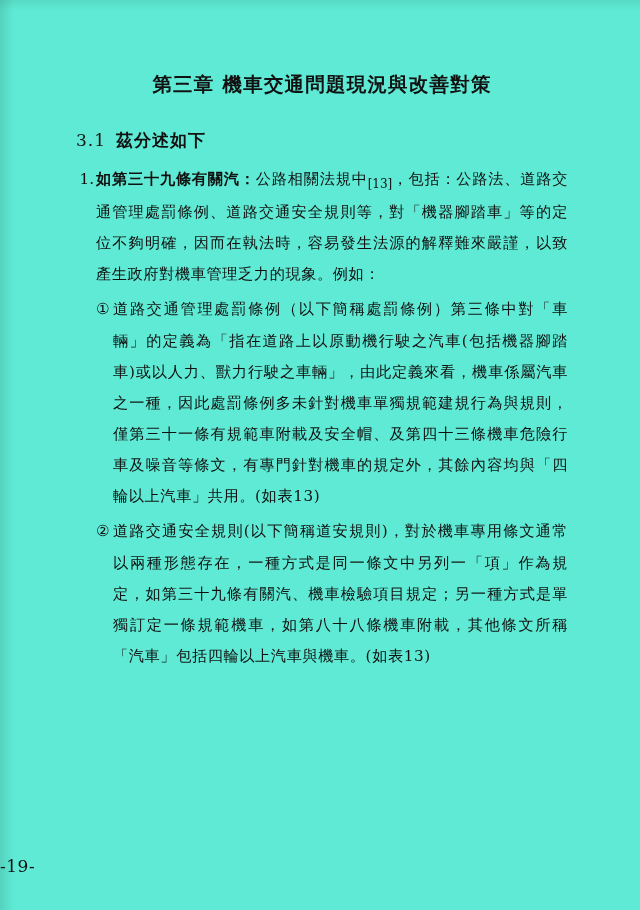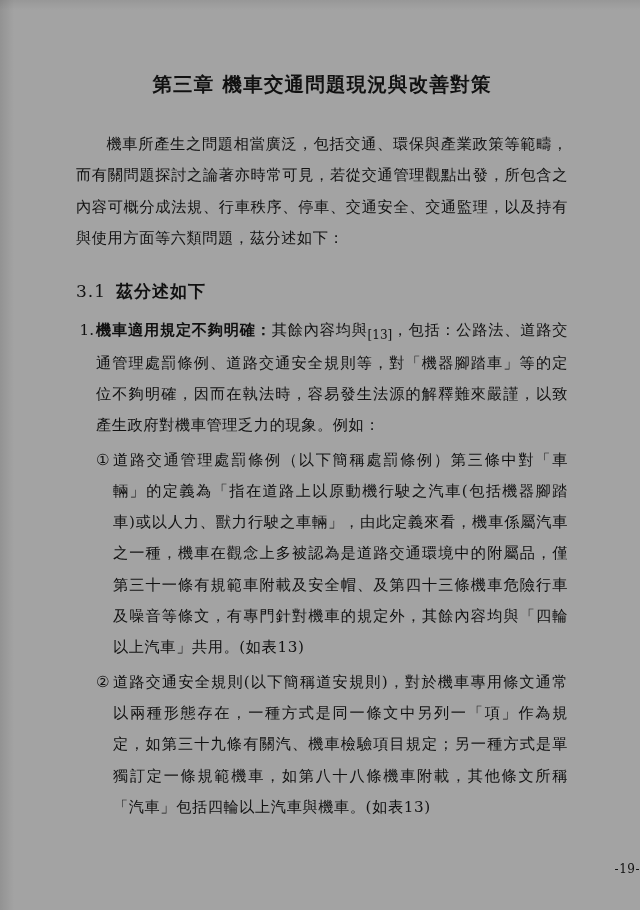--- a/index.html
+++ b/index.html
@@ -13,21 +13,21 @@
     font-family: "DejaVu Serif", "Liberation Serif", serif;
     color: #111111;
     overflow: hidden;
   }
   .page {
     position: relative;
     width: 640px;
     height: 910px;
     box-sizing: border-box;
     padding: 16px;
-    background: #a3a3a3;
+    background: #5eead4;
   }
   
   .scan-edge-left {
     position: absolute;
     left: 0; top: 0;
     width: 14px; height: 910px;
     background: linear-gradient(to right, rgba(0,0,0,0.10), rgba(0,0,0,0.0));
     pointer-events: none;
   }
   .scan-edge-top {
@@ -128,54 +128,53 @@
   .footnote-ref {
     font-size: 12px;
     vertical-align: sub;
     letter-spacing: 0;
   }
   .page-number {
     position: absolute;
     left: 0;
     right: 0;
     bottom: 34px;
-    text-align: right;
-    font-size: 12px;
+    text-align: left;
+    font-size: 17px;
     font-family: "DejaVu Serif", "Liberation Serif", serif;
     letter-spacing: 0.5px;
   }
 </style>
 </head>
 <body>
 
 <div class="page">
   <div class="scan-edge-left"></div>
   <div class="scan-edge-top"></div>
 
   <div class="content">
 
     <h1 class="chapter-title">第三章 機車交通問題現況與改善對策</h1>
 
-    <p class="para indent2">機車所產生之問題相當廣泛，包括交通、環保與產業政策等範疇，而有關問題探討之論著亦時常可見，若從交通管理觀點出發，所包含之內容可概分成法規、行車秩序、停車、交通安全、交通監理，以及持有與使用方面等六類問題，茲分述如下：</p>
 
     <h2 class="section-head">
       <span class="section-num">3.1</span>
       <span class="section-text">茲分述如下</span>
     </h2>
 
     <div class="list-item">
       <span class="list-marker">1.</span>
       <div class="list-body">
-        <span class="bold-lead">機車適用規定不夠明確：</span><span>其餘內容均與</span><span class="footnote-ref">[13]</span><span>，包括：公路法、道路交通管理處罰條例、道路交通安全規則等，對「機器腳踏車」等的定位不夠明確，因而在執法時，容易發生法源的解釋難來嚴謹，以致產生政府對機車管理乏力的現象。例如：</span>
+        <span class="bold-lead">如第三十九條有關汽：</span><span>公路相關法規中</span><span class="footnote-ref">[13]</span><span>，包括：公路法、道路交通管理處罰條例、道路交通安全規則等，對「機器腳踏車」等的定位不夠明確，因而在執法時，容易發生法源的解釋難來嚴謹，以致產生政府對機車管理乏力的現象。例如：</span>
       </div>
     </div>
 
     <div class="sub-item">
       <span class="sub-marker">①</span>
-      <div class="sub-body">道路交通管理處罰條例（以下簡稱處罰條例）第三條中對「車輛」的定義為「指在道路上以原動機行駛之汽車(包括機器腳踏車)或以人力、獸力行駛之車輛」，由此定義來看，機車係屬汽車之一種，機車在觀念上多被認為是道路交通環境中的附屬品，僅第三十一條有規範車附載及安全帽、及第四十三條機車危險行車及噪音等條文，有專門針對機車的規定外，其餘內容均與「四輪以上汽車」共用。(如表13)</div>
+      <div class="sub-body">道路交通管理處罰條例（以下簡稱處罰條例）第三條中對「車輛」的定義為「指在道路上以原動機行駛之汽車(包括機器腳踏車)或以人力、獸力行駛之車輛」，由此定義來看，機車係屬汽車之一種，因此處罰條例多未針對機車單獨規範建規行為與規則，僅第三十一條有規範車附載及安全帽、及第四十三條機車危險行車及噪音等條文，有專門針對機車的規定外，其餘內容均與「四輪以上汽車」共用。(如表13)</div>
     </div>
 
     <div class="sub-item">
       <span class="sub-marker">②</span>
       <div class="sub-body">道路交通安全規則(以下簡稱道安規則)，對於機車專用條文通常以兩種形態存在，一種方式是同一條文中另列一「項」作為規定，如第三十九條有關汽、機車檢驗項目規定；另一種方式是單獨訂定一條規範機車，如第八十八條機車附載，其他條文所稱「汽車」包括四輪以上汽車與機車。(如表13)</div>
     </div>
 
 
   </div>
 

